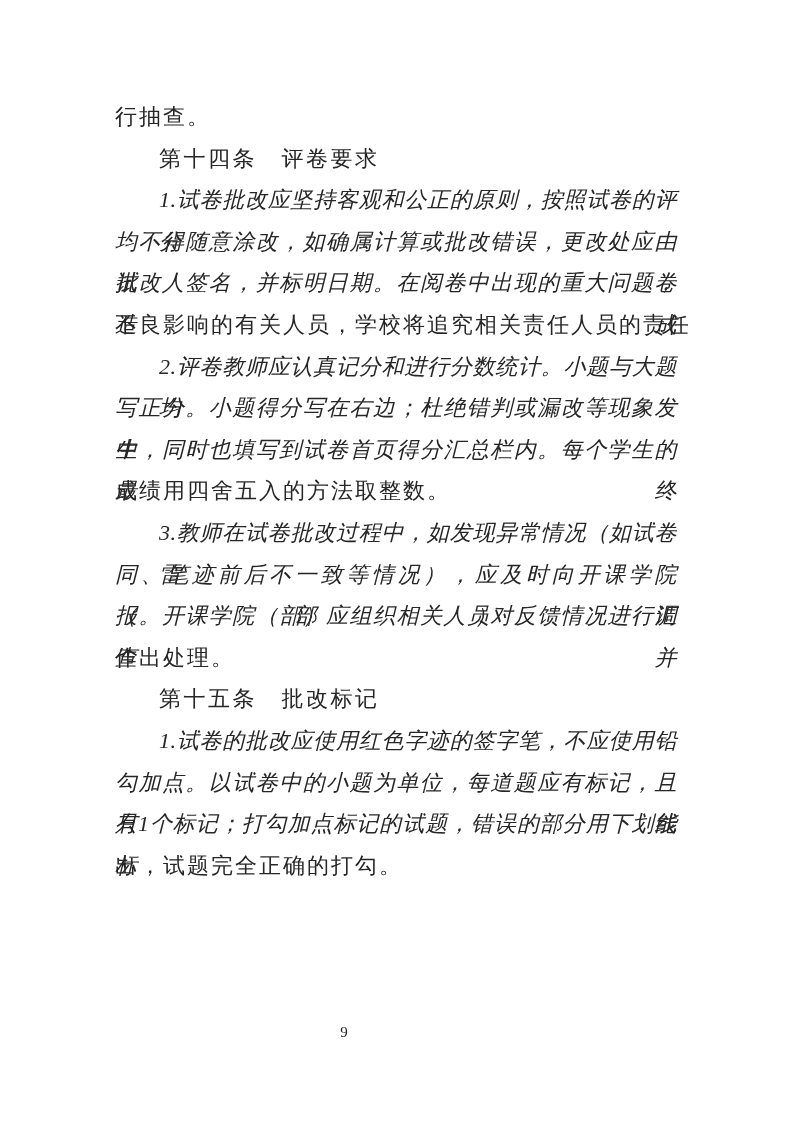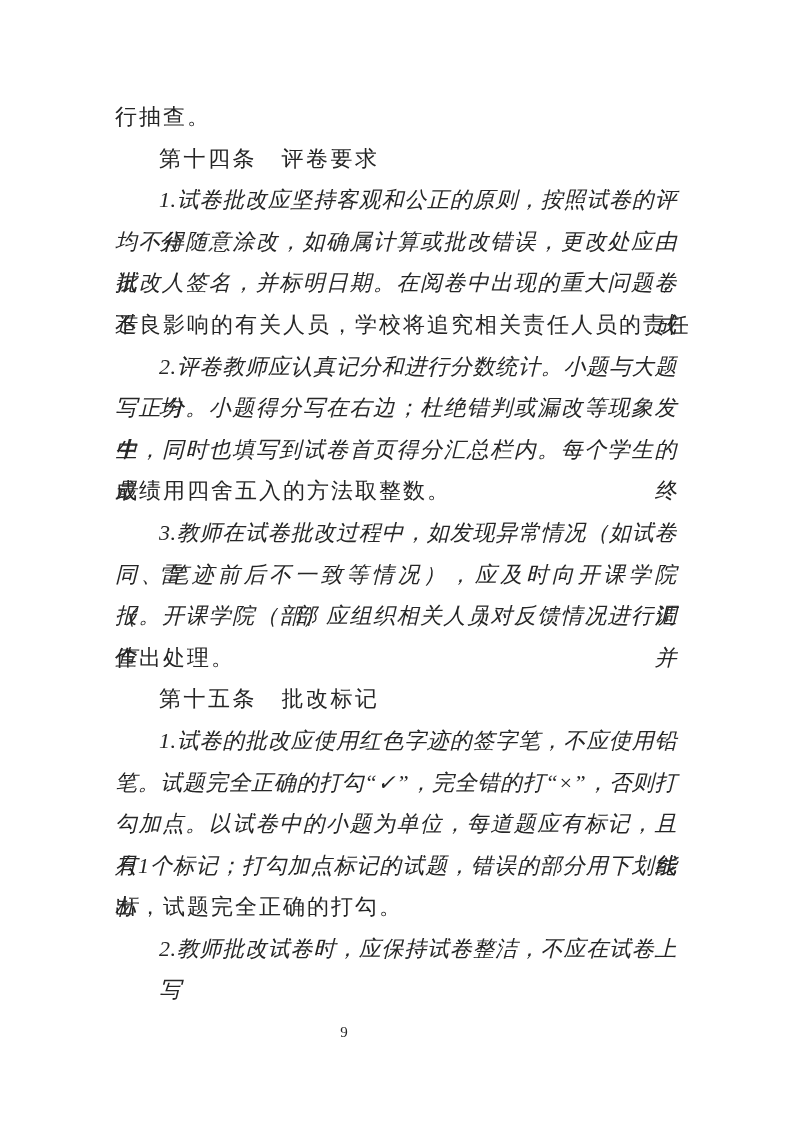--- a/index.html
+++ b/index.html
@@ -72,22 +72,20 @@
       <div class="line indent justify">2.评卷教师应认真记分和进行分数统计。小题与大题均</div>
       <div class="line justify">写正分。小题得分写在右边；杜绝错判或漏改等现象发生</div>
       <div class="line justify">中，同时也填写到试卷首页得分汇总栏内。每个学生的最终</div>
       <div class="line">成绩用四舍五入的方法取整数。</div>
       <div class="line indent justify">3.教师在试卷批改过程中，如发现异常情况（如试卷雷</div>
       <div class="line justify">同、笔迹前后不一致等情况），应及时向开课学院（部）汇</div>
       <div class="line justify">报。开课学院（部）应组织相关人员对反馈情况进行调查并</div>
       <div class="line">作出处理。</div>
       <div class="line indent heading">第十五条　批改标记</div>
       <div class="line indent justify">1.试卷的批改应使用红色字迹的签字笔，不应使用铅</div>
-      <div class="line justify">笔。试题完全正确的打勾“✓”，完全错的打“×”，否则打</div>
       <div class="line justify">勾加点。以试卷中的小题为单位，每道题应有标记，且只能</div>
       <div class="line justify">有1个标记；打勾加点标记的试题，错误的部分用下划线标</div>
       <div class="line">出，试题完全正确的打勾。</div>
-      <div class="line indent justify">2.教师批改试卷时，应保持试卷整洁，不应在试卷上写</div>
     </div>
   <div class="page-footer">
     <span class="page-number">9</span>
   </div>
 </div>
 
 </body></html>

